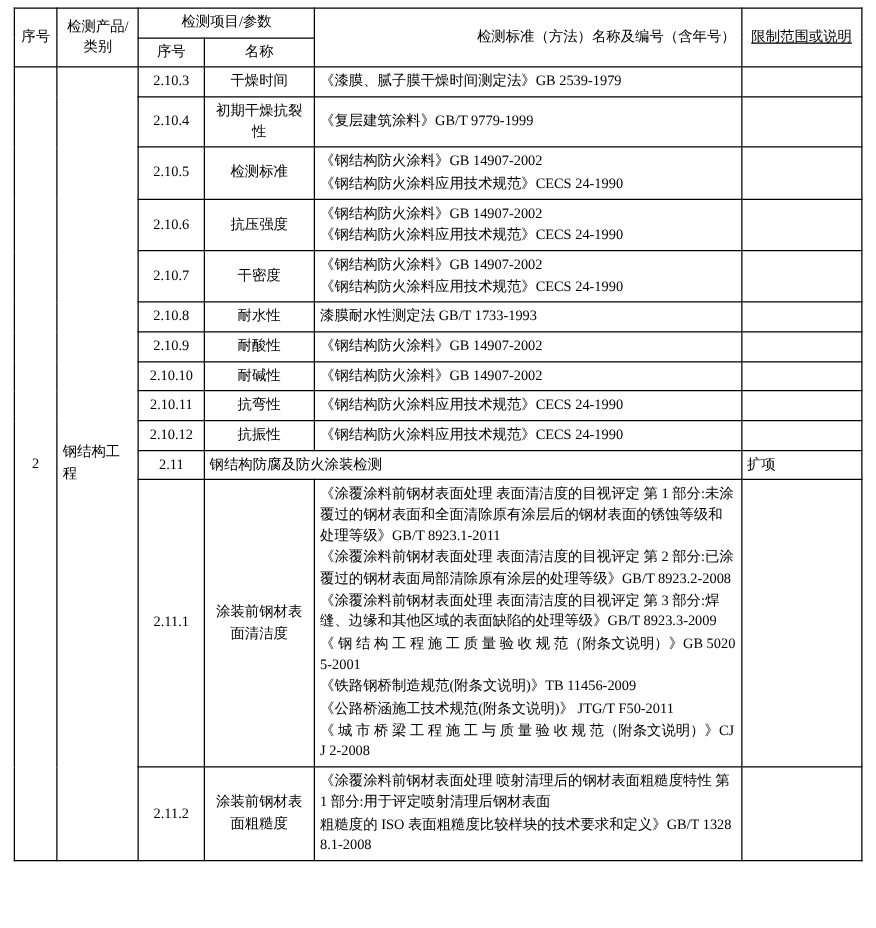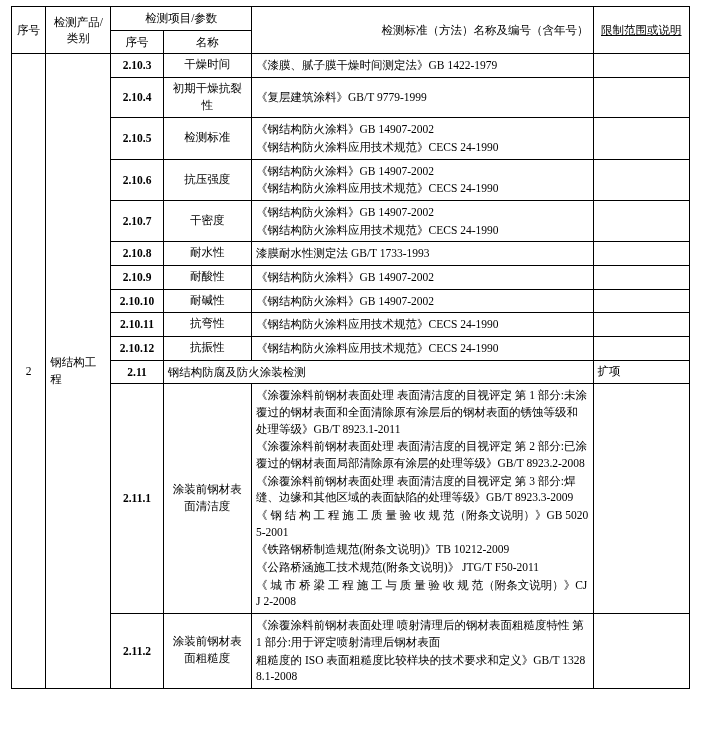--- a/index.html
+++ b/index.html
@@ -60,29 +60,27 @@
   }
   .std-lines p {
     margin: 0;
     padding: 0;
     text-indent: 0;
   }
   .std-lines p + p { margin-top: 1px; }
   .item-name-cell {
     text-align: center;
     vertical-align: middle;
-    font-family: Liberation Mono, monospace;
   }
   .note-cell {
     text-align: left;
     vertical-align: top;
     padding-top: 3px;
-    font-family: Liberation Mono, monospace;
-  }
-  .cell-center { text-align: center; font-weight: bold; }
+  }
+  .cell-center { text-align: center; }
   .nowrapish { word-break: keep-all; }
 </style>
 </head>
 <body>
 
 <div id="sheet">
   <table class="doc">
     <colgroup>
       <col class="c-seq">
         <col class="c-prod">
@@ -105,21 +103,21 @@
       </tr>
     </thead>
     <tbody>
 
       <tr>
         <td class="big-seq" rowspan="13">2</td>
         <td class="prod-cell" rowspan="13">钢结构工程</td>
         <td class="cell-center">2.10.3</td>
         <td class="item-name-cell">干燥时间</td>
         <td class="std-lines">
-          <p>《漆膜、腻子膜干燥时间测定法》GB 1422-1979</p>
+          <p>《漆膜、腻子膜干燥时间测定法》GB 2539-1979</p>
         </td>
         <td class="note-cell"></td>
       </tr>
 
       <tr>
         <td class="cell-center">2.10.4</td>
         <td class="item-name-cell">初期干燥抗裂性</td>
         <td class="std-lines">
           <p>《复层建筑涂料》GB/T 9779-1999</p>
         </td>
@@ -208,21 +206,21 @@
       </tr>
 
       <tr>
         <td class="cell-center">2.11.1</td>
         <td class="item-name-cell">涂装前钢材表面清洁度</td>
         <td class="std-lines">
           <p>《涂覆涂料前钢材表面处理 表面清洁度的目视评定 第 1 部分:未涂覆过的钢材表面和全面清除原有涂层后的钢材表面的锈蚀等级和处理等级》GB/T 8923.1-2011</p>
           <p>《涂覆涂料前钢材表面处理 表面清洁度的目视评定 第 2 部分:已涂覆过的钢材表面局部清除原有涂层的处理等级》GB/T 8923.2-2008</p>
           <p>《涂覆涂料前钢材表面处理 表面清洁度的目视评定 第 3 部分:焊缝、边缘和其他区域的表面缺陷的处理等级》GB/T 8923.3-2009</p>
           <p>《 钢 结 构 工 程 施 工 质 量 验 收 规 范（附条文说明）》GB 50205-2001</p>
-          <p>《铁路钢桥制造规范(附条文说明)》TB 10212-2009</p>
+          <p>《铁路钢桥制造规范(附条文说明)》TB 11456-2009</p>
           <p>《公路桥涵施工技术规范(附条文说明)》 JTG/T F50-2011</p>
           <p>《 城 市 桥 梁 工 程 施 工 与 质 量 验 收 规 范（附条文说明）》CJJ 2-2008</p>
         </td>
         <td class="note-cell"></td>
       </tr>
 
       <tr>
         <td class="cell-center">2.11.2</td>
         <td class="item-name-cell">涂装前钢材表面粗糙度</td>
         <td class="std-lines">

